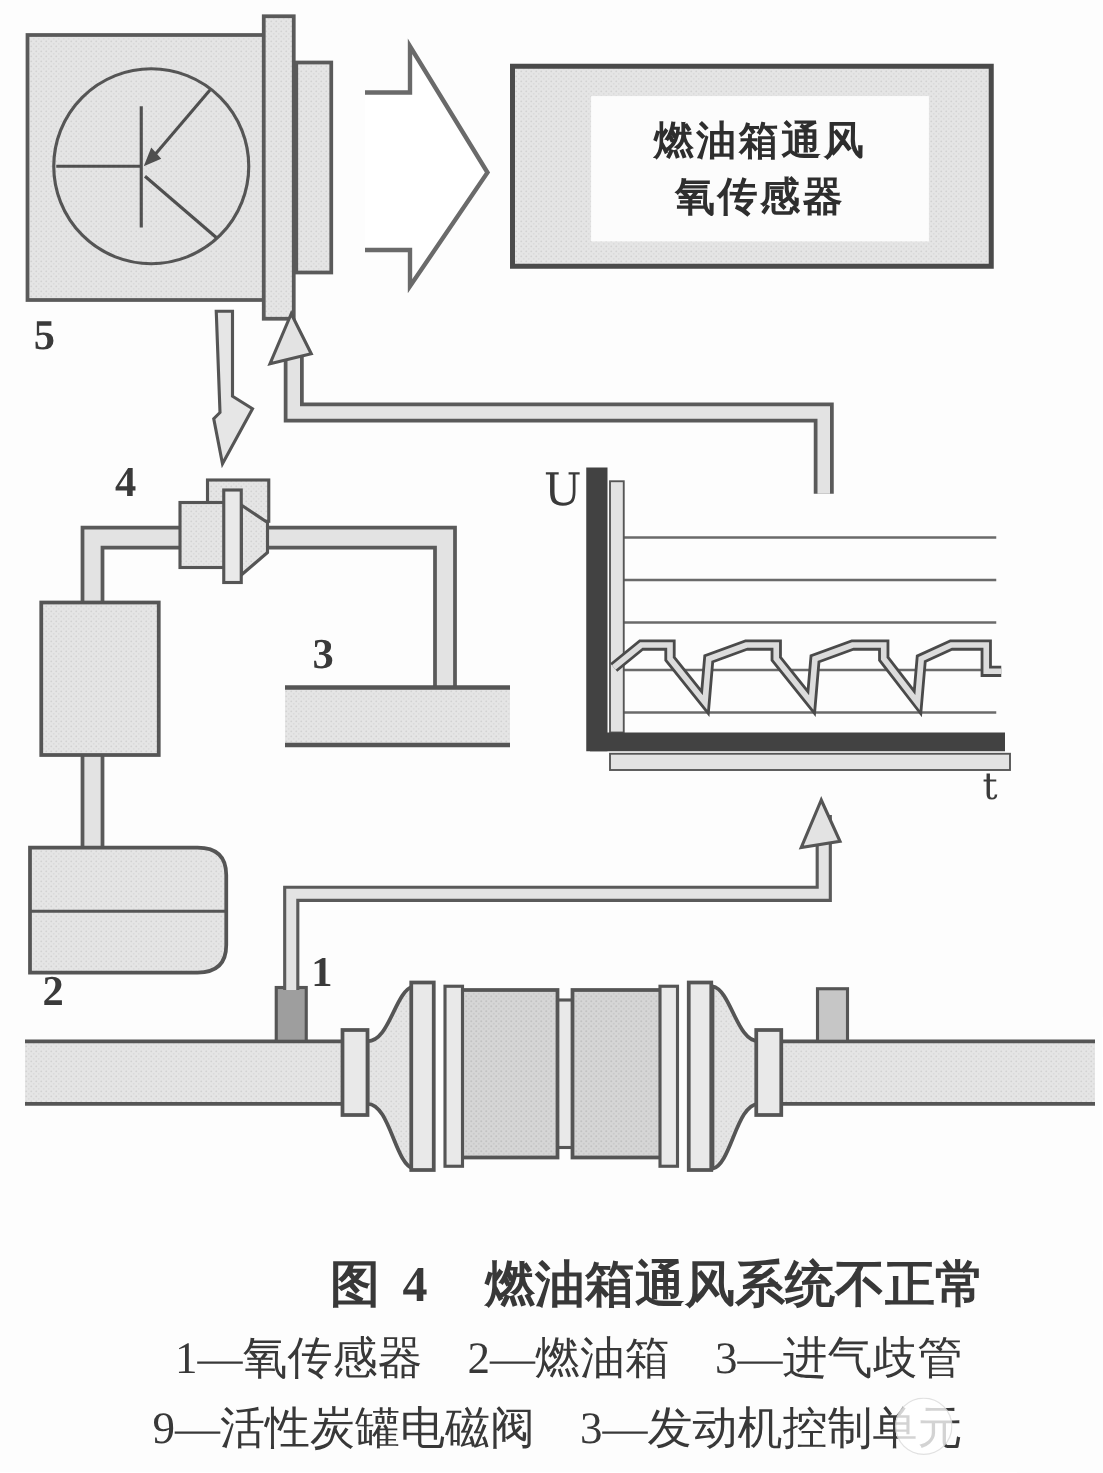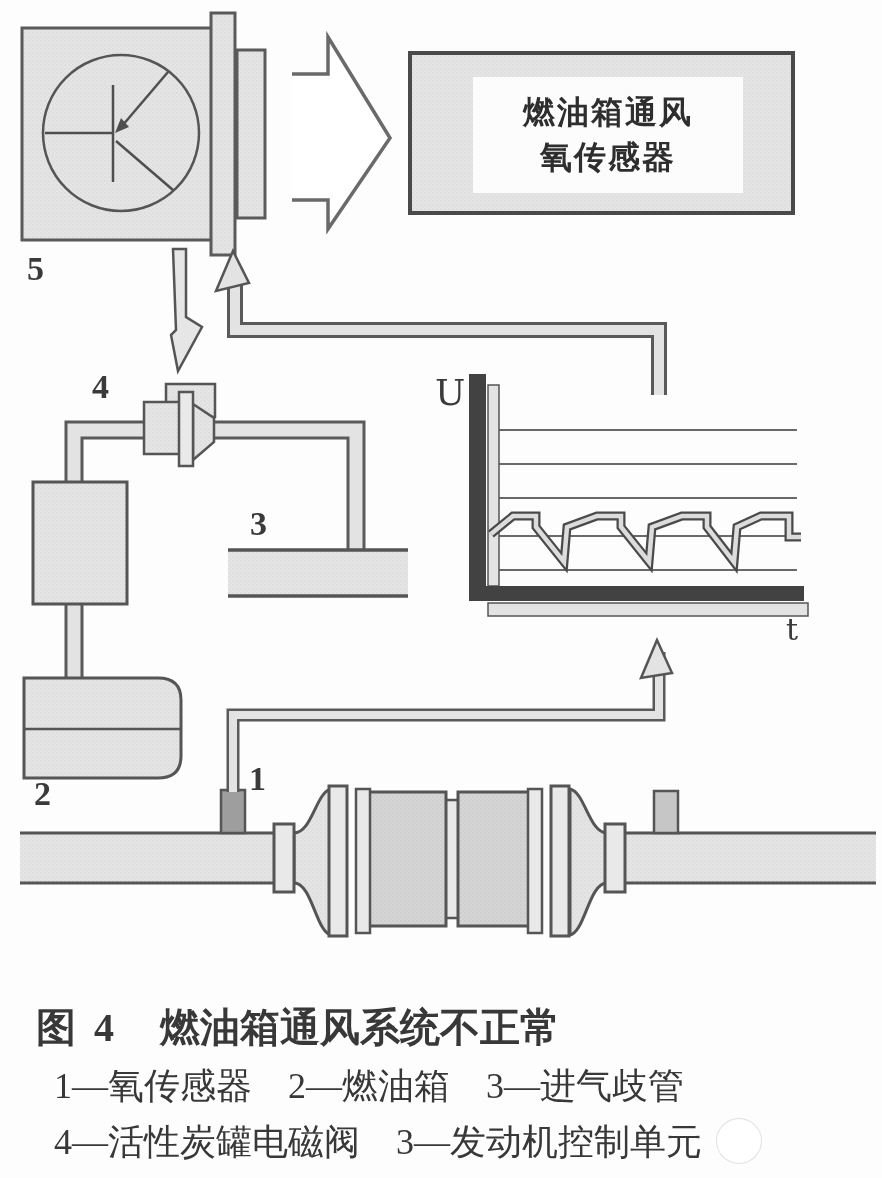--- a/index.html
+++ b/index.html
@@ -6,21 +6,21 @@
   .page{position:relative;width:882px;height:1178px;background:#fdfdfd;overflow:hidden;
         font-family:"Liberation Serif","DejaVu Serif",serif;color:#3d3d3d;}
   .diagram{position:absolute;left:0;top:0;width:777px;height:960px;text-align:right;}
   .diagram svg{position:absolute;left:0;top:0;}
   .lbl{position:absolute;pointer-events:none;color:#3a3a3a;}
   .part-num{font-size:34px;font-weight:bold;font-family:"Liberation Serif",serif;}
   .axis-lbl{font-size:34px;font-family:"DejaVu Serif",serif;}
   .fault-text{position:absolute;left:473px;top:77px;width:270px;height:116px;
       background:#fcfcfc;display:flex;flex-direction:column;align-items:center;justify-content:center;
       font-size:32px;line-height:1.42;letter-spacing:2px;color:#2e2e2e;font-weight:bold;}
-  .caption-row{position:absolute;left:0;width:788px;text-align:left;white-space:nowrap;color:#383838;padding-left:36px;}
+  .caption-row{position:absolute;left:0;width:788px;text-align:right;white-space:nowrap;color:#383838;}
   .caption-main{top:1000px;font-size:40px;font-weight:bold;}
   .caption-main .fig-no{margin-right:42px;letter-spacing:4px;}
   .legend-row{font-size:36px;}
   .legend-1{top:1062px;}
   .legend-2{top:1118px;}
   .legend-row .li{margin:0 18px;}
   .watermark{position:absolute;left:716px;top:1118px;width:46px;height:46px;border-radius:50%;
       background:rgba(255,255,255,0.78);box-shadow:inset 0 0 0 1px rgba(170,170,170,0.35);}
 </style>
 </head>
@@ -167,17 +167,17 @@
 
   <div class="caption-row caption-main">
     <span class="fig-no">图 4</span><span>燃油箱通风系统不正常</span>
   </div>
 
   <div class="caption-row legend-row legend-1">
     <span class="li">1—氧传感器</span><span class="li">2—燃油箱</span><span class="li">3—进气歧管</span>
   </div>
 
   <div class="caption-row legend-row legend-2">
-    <span class="li">4—活性炭罐电磁阀</span><span class="li">3—发动机控制单元</span>
+    <span class="li">9—活性炭罐电磁阀</span><span class="li">3—发动机控制单元</span>
   </div>
 
   <div class="watermark"></div>
 </div>
 
 </body></html>

